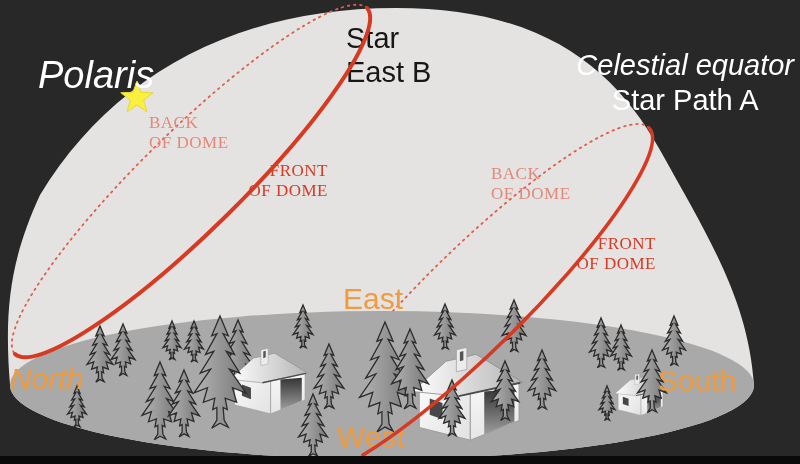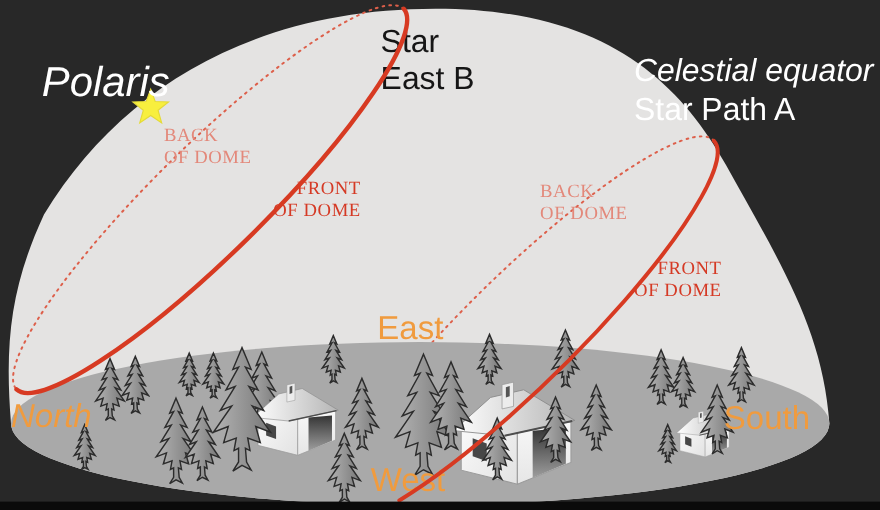--- a/index.html
+++ b/index.html
@@ -8,21 +8,21 @@
     background:#282828;
     font-family:"Liberation Sans", sans-serif;
   }
   .stage svg { position:absolute; left:0; top:0; }
   .scene  { z-index:1; }
   .overlay{ z-index:3; pointer-events:none; }
   .lbl { position:absolute; z-index:2; white-space:nowrap; }
   .lbl-polaris { left:38px; top:58px; font-size:38px; line-height:34px; font-style:italic; color:#ffffff; }
   .lbl-starpath-b { left:346px; top:21px; width:108px; text-align:left;
                     font-size:29px; line-height:34px; color:#161616; }
-  .lbl-celestial { right:6px; top:48px; text-align:left;
+  .lbl-celestial { right:6px; top:48px; text-align:center;
                    font-size:29px; line-height:35px; color:#ffffff; }
   .lbl-celestial .it { font-style:italic; }
   .marker { font-size:17px; line-height:20px; letter-spacing:.5px;font-family:Liberation Serif, serif; }
   .marker-back  { color:#e3887a; }
   .marker-front { color:#d53a25; }
   .lbl-back-b  { left:149px; top:113px; text-align:left; }
   .lbl-front-b { right:472px; top:161px; text-align:right; }
   .lbl-back-a  { left:491px; top:164px; text-align:left; }
   .lbl-front-a { right:144px; top:234px; text-align:right; }
   .dir { font-size:30px; line-height:34px; color:#f09b3e; }

